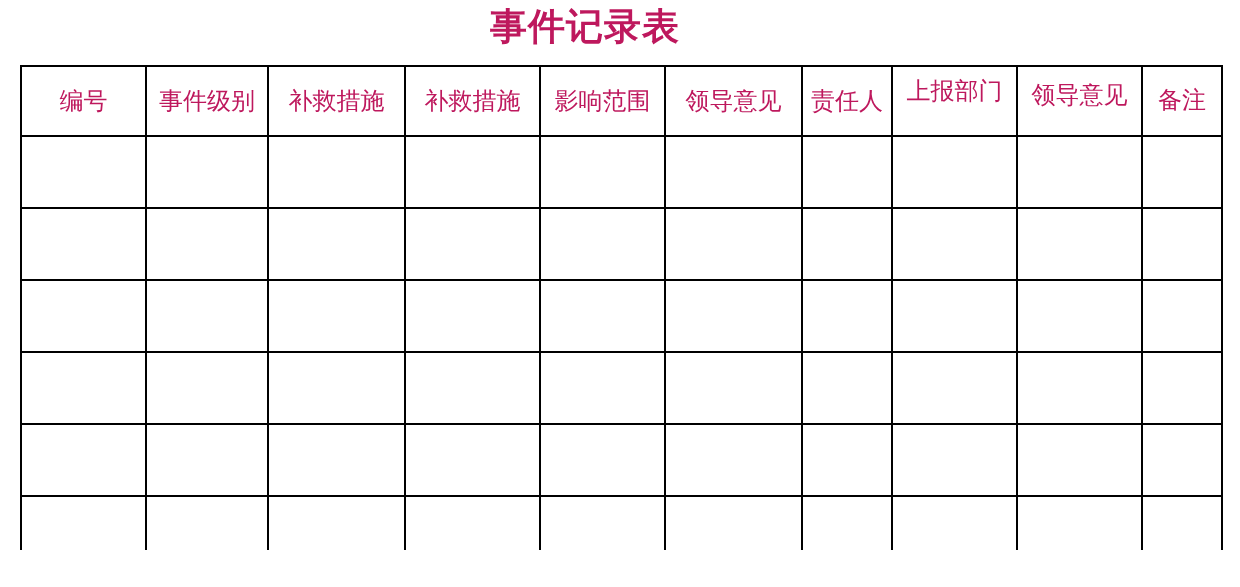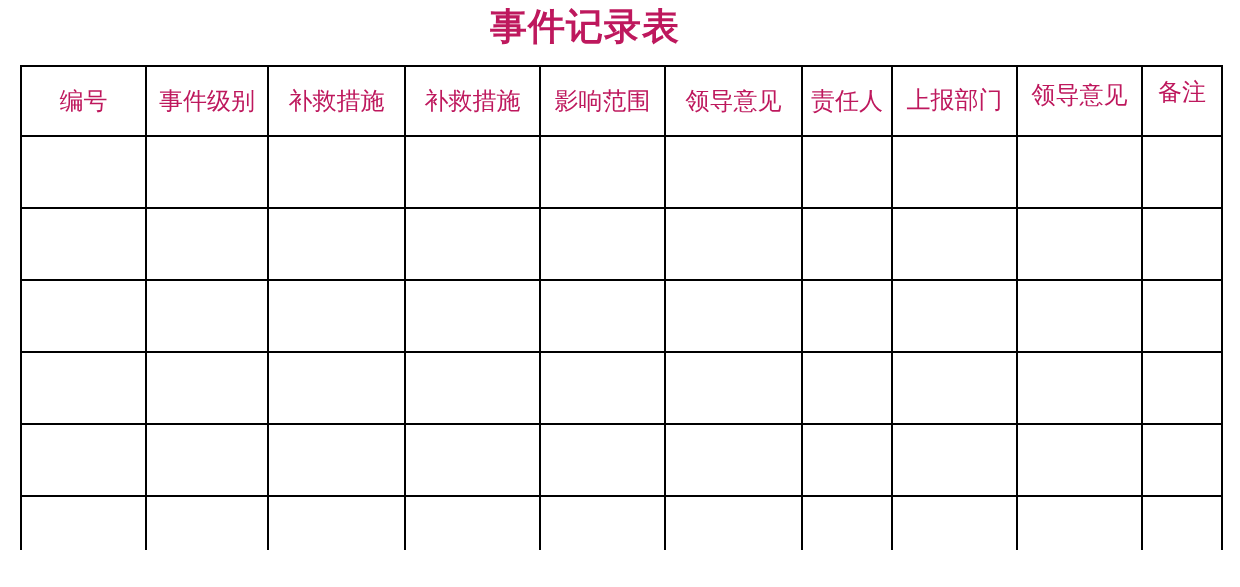--- a/index.html
+++ b/index.html
@@ -63,23 +63,23 @@
       </colgroup>
     <thead>
       <tr>
         <th style="vertical-align: middle;">编号</th>
         <th style="vertical-align: middle; border-radius: 11px;">事件级别</th>
         <th style="vertical-align: middle;">补救措施</th>
         <th style="vertical-align: middle;">补救措施</th>
         <th style="vertical-align: middle;">影响范围</th>
         <th style="vertical-align: middle;">领导意见</th>
         <th style="vertical-align: middle;">责任人</th>
-        <th style="vertical-align: top; padding-top: 17px; border-radius: 28px;">上报部门</th>
+        <th style="vertical-align: top; padding-top: 8px; border-radius: 28px;">上报部门</th>
         <th style="vertical-align: top; padding-top: 12px;">领导意见</th>
-        <th style="vertical-align: top; padding-top: 9px;">备注</th>
+        <th style="vertical-align: top; padding-top: 17px;">备注</th>
       </tr>
     </thead>
     <tbody>
         <tr style="height: 72px;">
           <td></td>
           <td></td>
           <td></td>
           <td></td>
           <td></td>
           <td></td>

